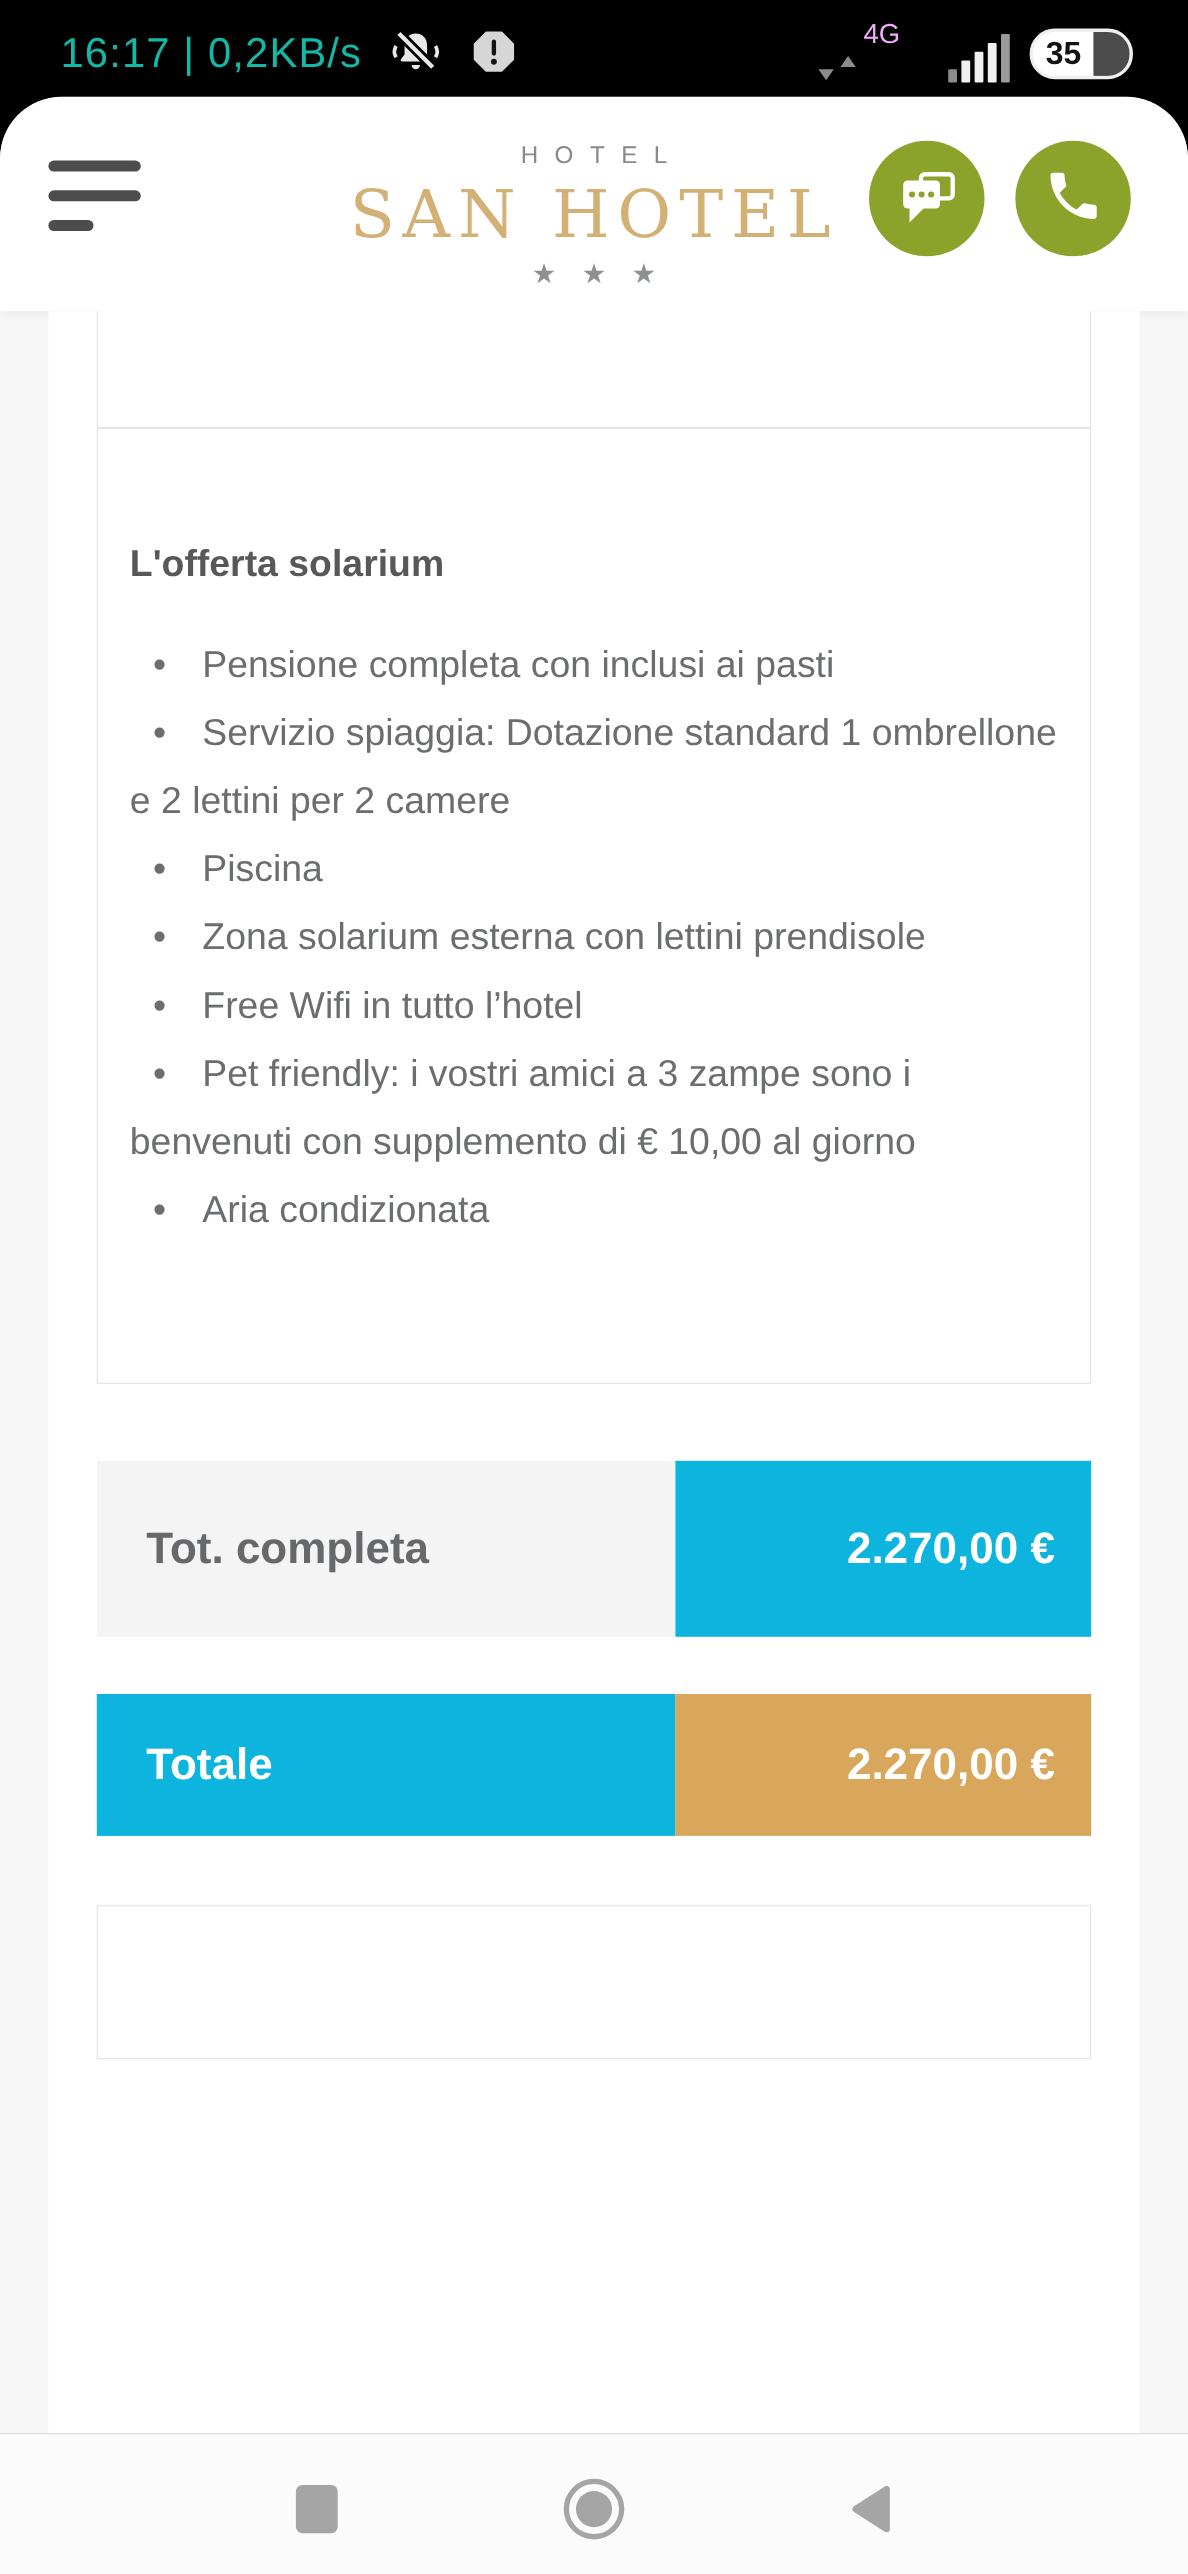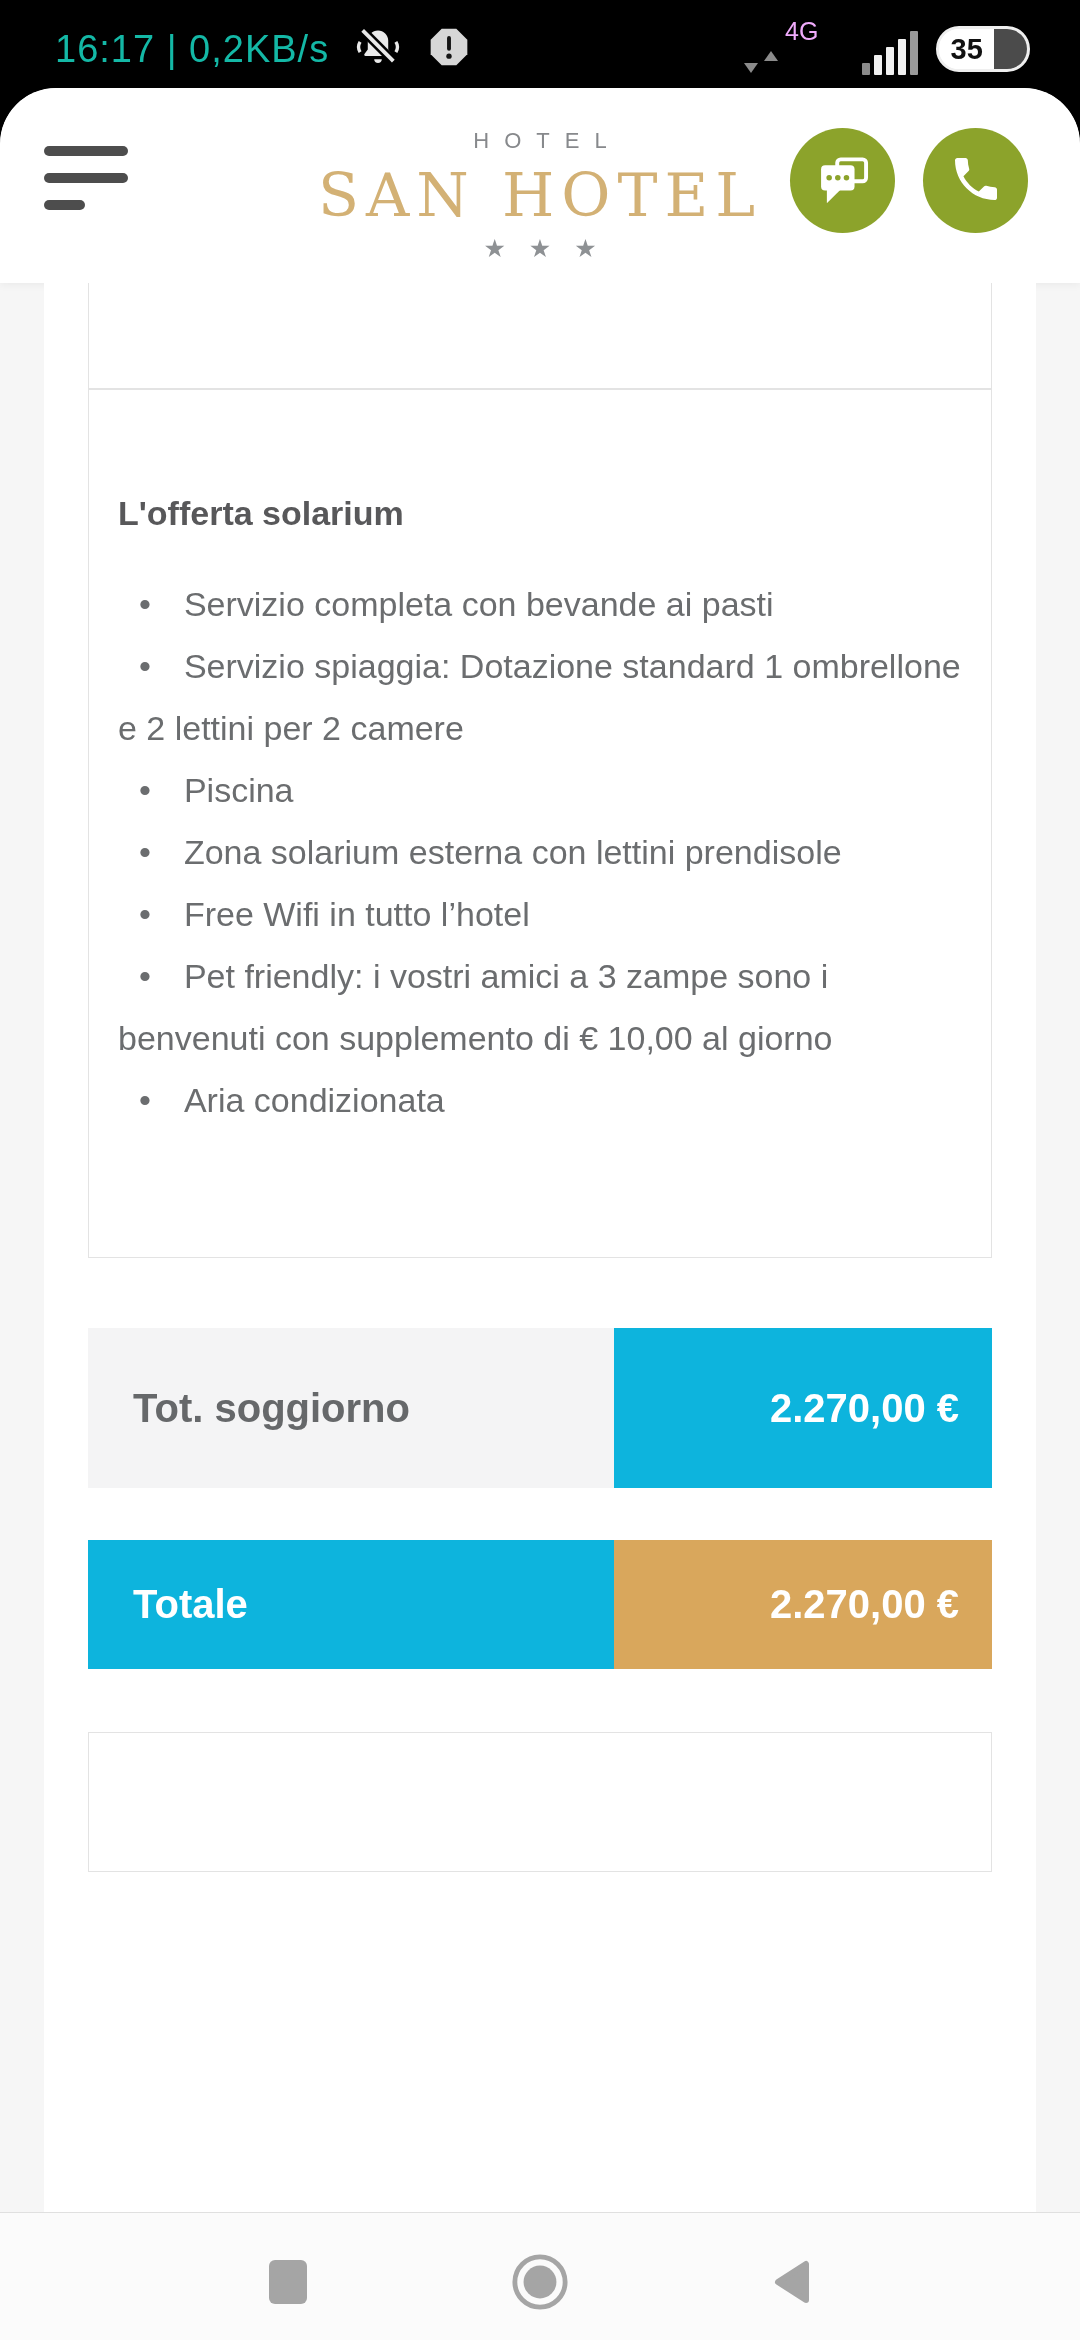--- a/index.html
+++ b/index.html
@@ -167,32 +167,32 @@
 
     <div class="bodyarea">
       <div class="container">
 
         <div class="box box-top"></div>
 
 
         <div class="box offer-card">
           <p class="offer-heading">L'offerta solarium</p>
           <ul class="offer-list">
-            <li>Servizio completa con bevande ai pasti</li>
+            <li>Pensione completa con inclusi ai pasti</li>
             <li>Servizio spiaggia: Dotazione standard 1 ombrellone e 2 lettini per 2 camere</li>
             <li>Piscina</li>
             <li>Zona solarium esterna con lettini prendisole</li>
             <li>Free Wifi in tutto l’hotel</li>
             <li>Pet friendly: i vostri amici a 3 zampe sono i benvenuti con supplemento di € 10,00 al giorno</li>
             <li>Aria condizionata</li>
           </ul>
         </div>
 
         <div class="total-row row-stay">
-          <div class="cell-label">Tot. soggiorno</div>
+          <div class="cell-label">Tot. completa</div>
           <div class="cell-value">2.270,00 €</div>
         </div>
 
         <div class="total-row row-grand">
           <div class="cell-label">Totale</div>
           <div class="cell-value">2.270,00 €</div>
         </div>
 
         <div class="box box-bottom"></div>
 

